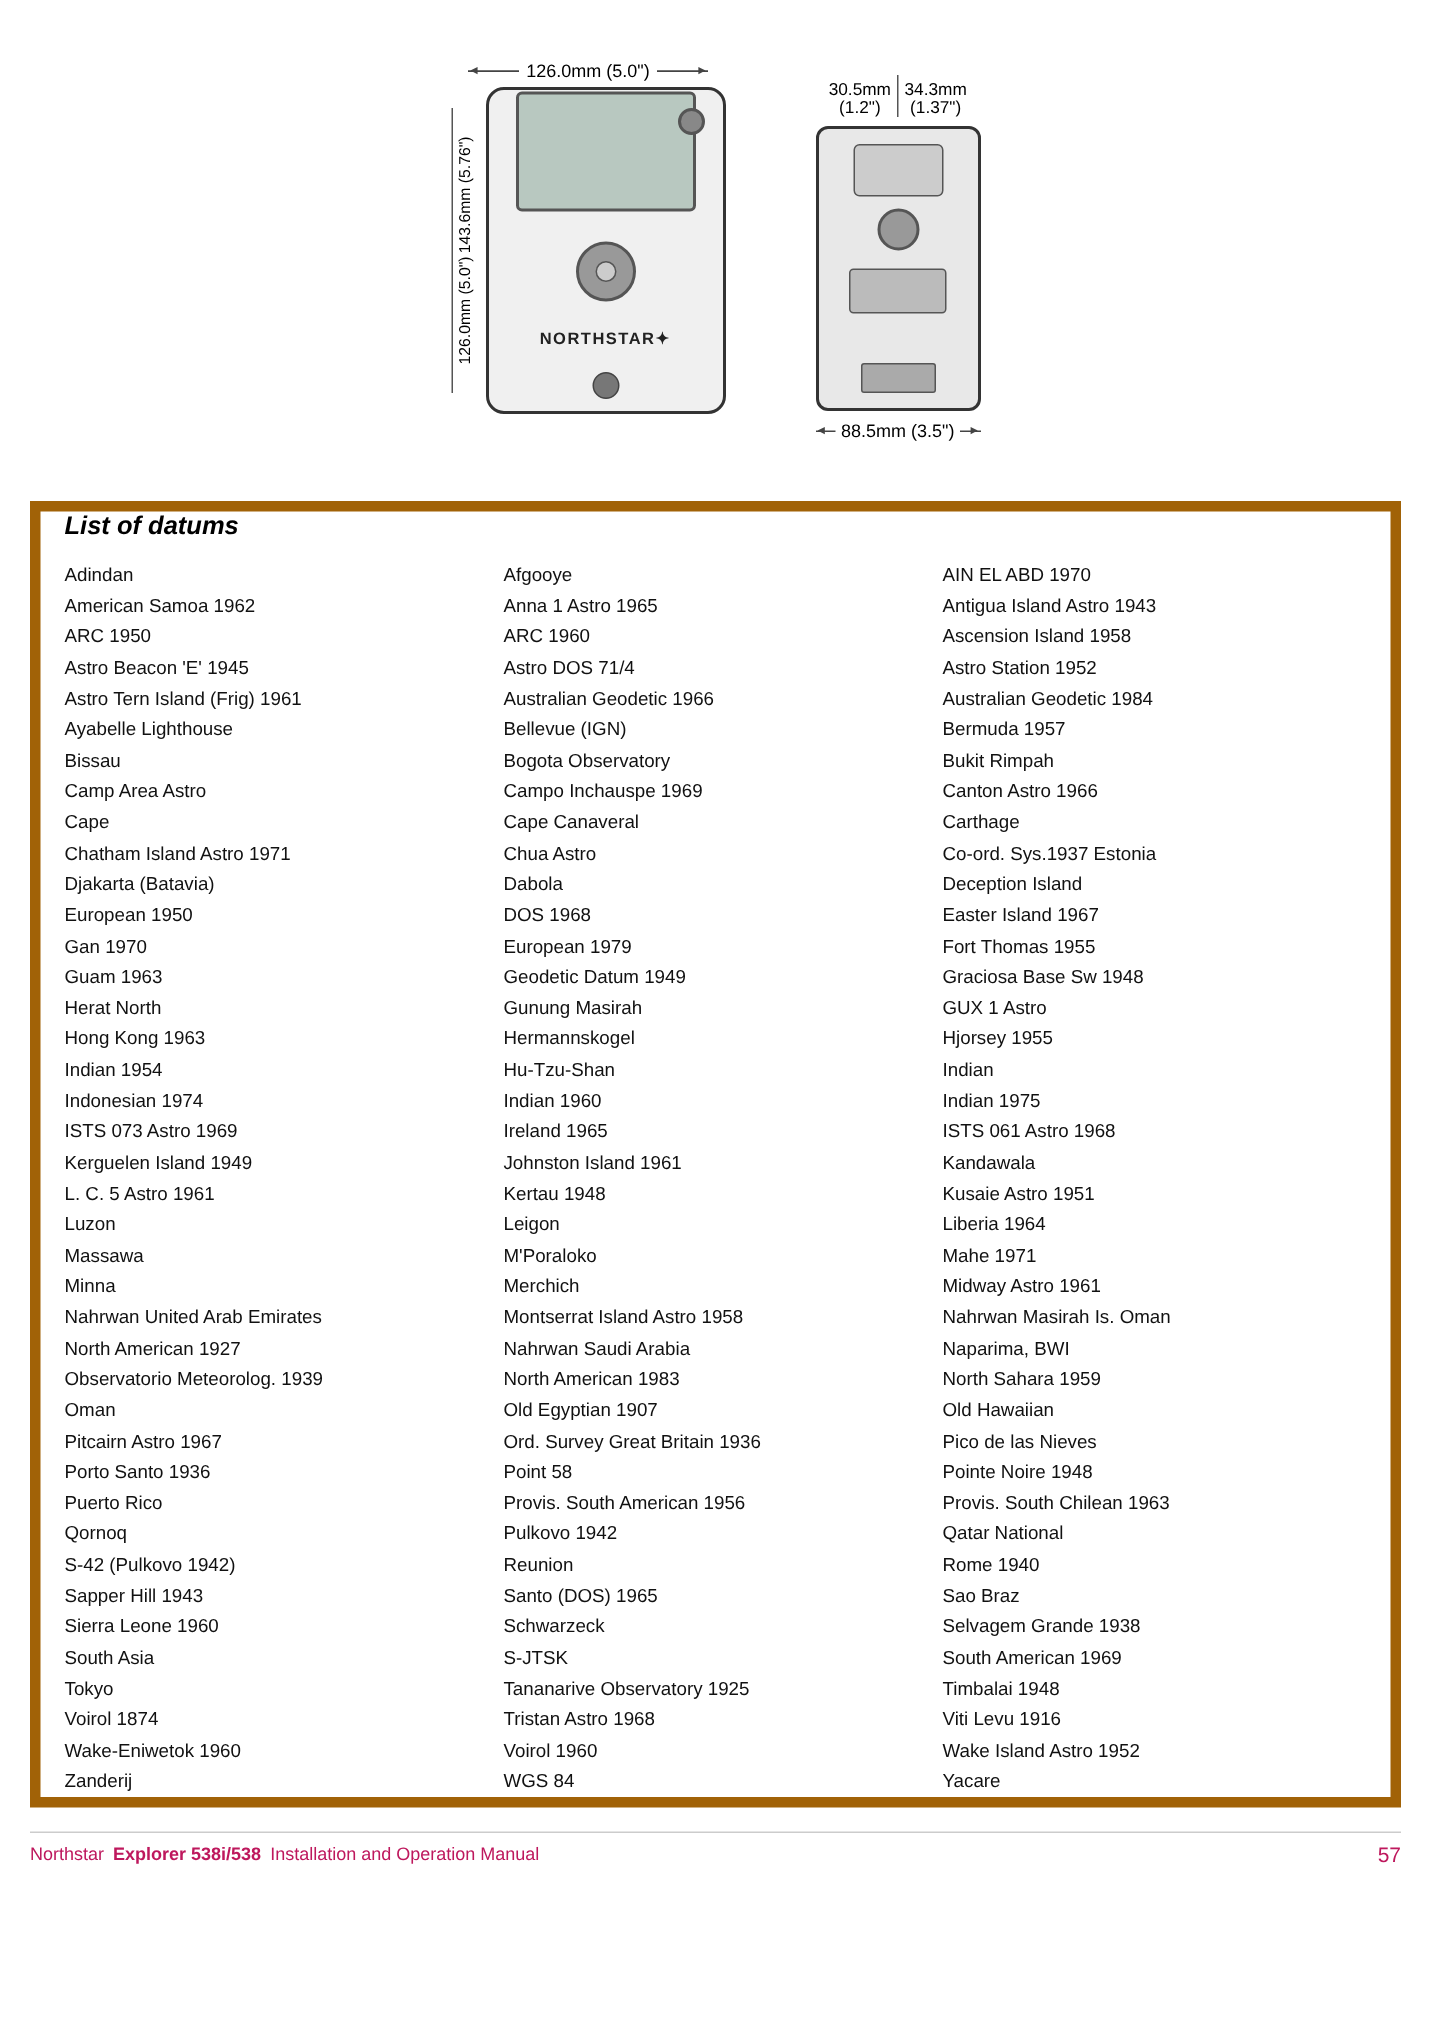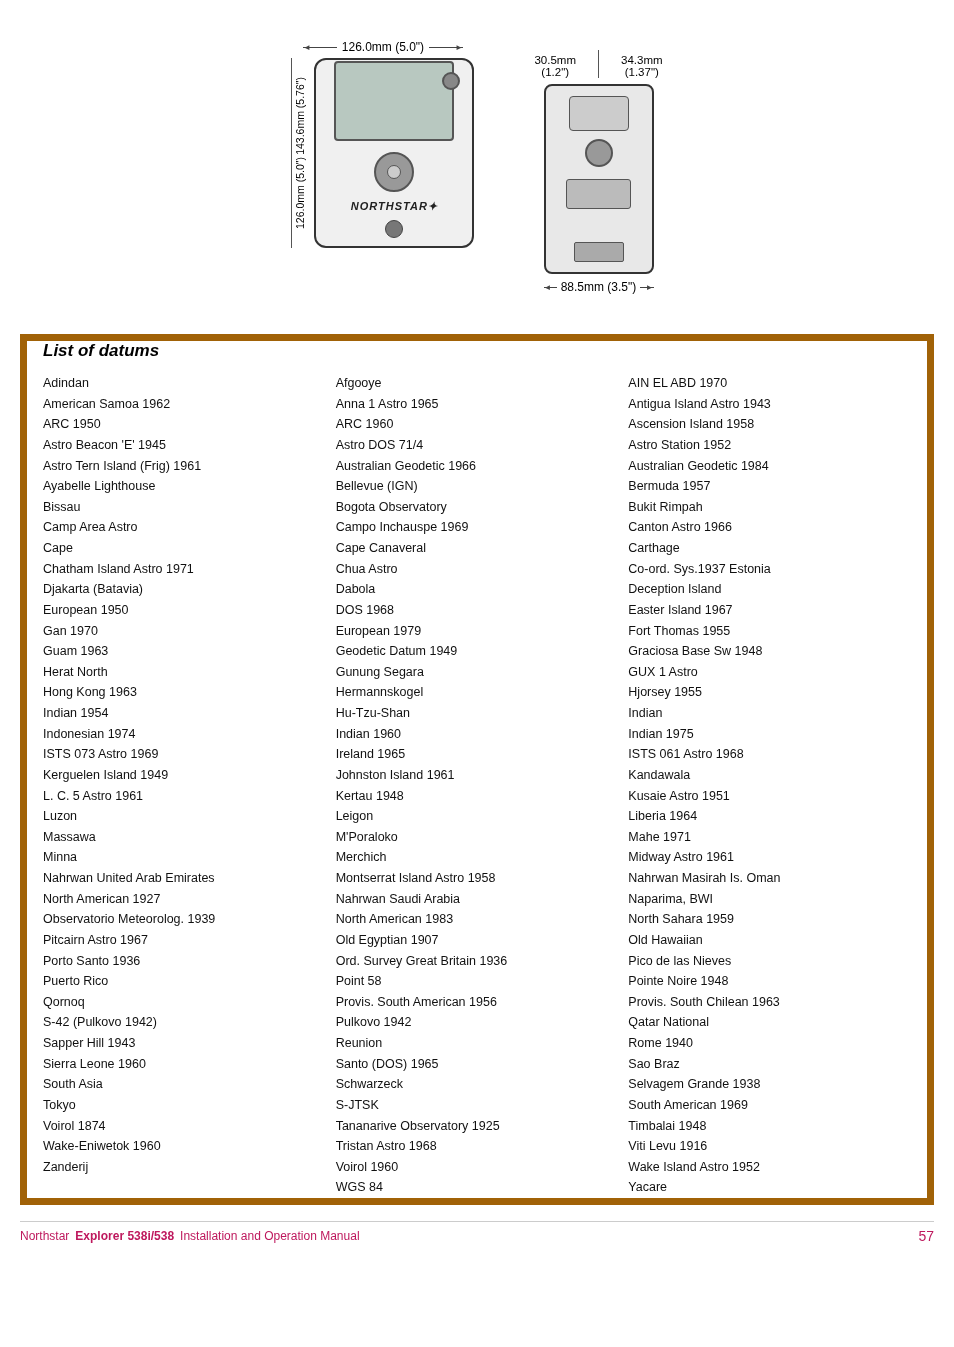--- a/index.html
+++ b/index.html
@@ -36,31 +36,30 @@
 
     .device-left-wrapper {
       display: flex;
       align-items: center;
       gap: 8px;
     }
 
     
     .device-front {
       width: 160px;
-      height: 190px;
+      height: 218px;
       border: 2px solid #333;
       border-radius: 12px;
       background: #f0f0f0;
       position: relative;
       display: flex;
       flex-direction: column;
       align-items: center;
       justify-content: space-between;
       padding: 1px 8px 8px;
-      font-style: italic;
     }
 
     .device-screen {
       width: 120px;
       height: 80px;
       background: #b8c8c0;
       border: 2px solid #555;
       border-radius: 4px;
     }
 
@@ -235,21 +234,21 @@
 
           <div class="device-brand">NORTHSTAR✦</div>
 
           <div style="width:18px;height:18px;border-radius:50%;background:#777;border:1px solid #444;margin-top:2px;"></div>
         </div>
       </div>
     </div>
 
     <div class="diagram-right">
 
-      <div style="display:flex;gap:22px;font-size:11.5px;margin-bottom:6px;align-items:flex-end;">
+      <div style="display:flex;gap:4px;font-size:11.5px;margin-bottom:6px;align-items:flex-end;">
         <div style="display:flex;flex-direction:column;align-items:center;">
           <span>30.5mm</span>
           <span>(1.2")</span>
         </div>
         <div style="width:1px;height:28px;background:#555;"></div>
         <div style="display:flex;flex-direction:column;align-items:center;">
           <span>34.3mm</span>
           <span>(1.37")</span>
         </div>
       </div>
@@ -296,20 +295,21 @@
           <div class="datum-item">Indonesian 1974</div>
           <div class="datum-item">ISTS 073 Astro 1969</div>
           <div class="datum-item">Kerguelen Island 1949</div>
           <div class="datum-item">L. C. 5 Astro 1961</div>
           <div class="datum-item">Luzon</div>
           <div class="datum-item">Massawa</div>
           <div class="datum-item">Minna</div>
           <div class="datum-item">Nahrwan United Arab Emirates</div>
           <div class="datum-item">North American 1927</div>
           <div class="datum-item">Observatorio Meteorolog. 1939</div>
+          <div class="datum-item">Oman</div>
           <div class="datum-item">Pitcairn Astro 1967</div>
           <div class="datum-item">Porto Santo 1936</div>
           <div class="datum-item">Puerto Rico</div>
           <div class="datum-item">Qornoq</div>
           <div class="datum-item">S-42 (Pulkovo 1942)</div>
           <div class="datum-item">Sapper Hill 1943</div>
           <div class="datum-item">Sierra Leone 1960</div>
           <div class="datum-item">South Asia</div>
           <div class="datum-item">Tokyo</div>
           <div class="datum-item">Voirol 1874</div>
@@ -324,21 +324,21 @@
           <div class="datum-item">Australian Geodetic 1966</div>
           <div class="datum-item">Bellevue (IGN)</div>
           <div class="datum-item">Bogota Observatory</div>
           <div class="datum-item">Campo Inchauspe 1969</div>
           <div class="datum-item">Cape Canaveral</div>
           <div class="datum-item">Chua Astro</div>
           <div class="datum-item">Dabola</div>
           <div class="datum-item">DOS 1968</div>
           <div class="datum-item">European 1979</div>
           <div class="datum-item">Geodetic Datum 1949</div>
-          <div class="datum-item">Gunung Segara</div>
+          <div class="datum-item">Gunung Masirah</div>
           <div class="datum-item">Hermannskogel</div>
           <div class="datum-item">Hu-Tzu-Shan</div>
           <div class="datum-item">Indian 1960</div>
           <div class="datum-item">Ireland 1965</div>
           <div class="datum-item">Johnston Island 1961</div>
           <div class="datum-item">Kertau 1948</div>
           <div class="datum-item">Leigon</div>
           <div class="datum-item">M'Poraloko</div>
           <div class="datum-item">Merchich</div>
           <div class="datum-item">Montserrat Island Astro 1958</div>

